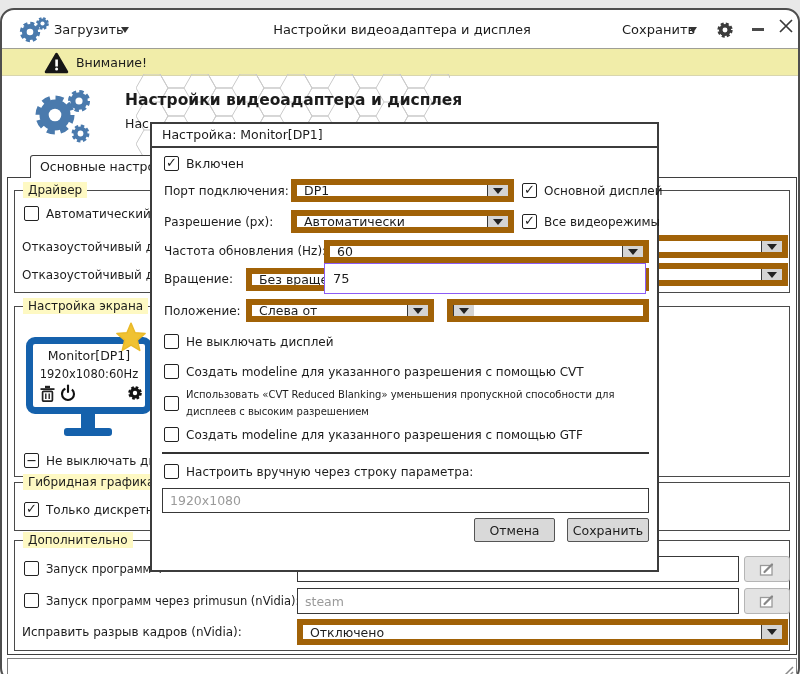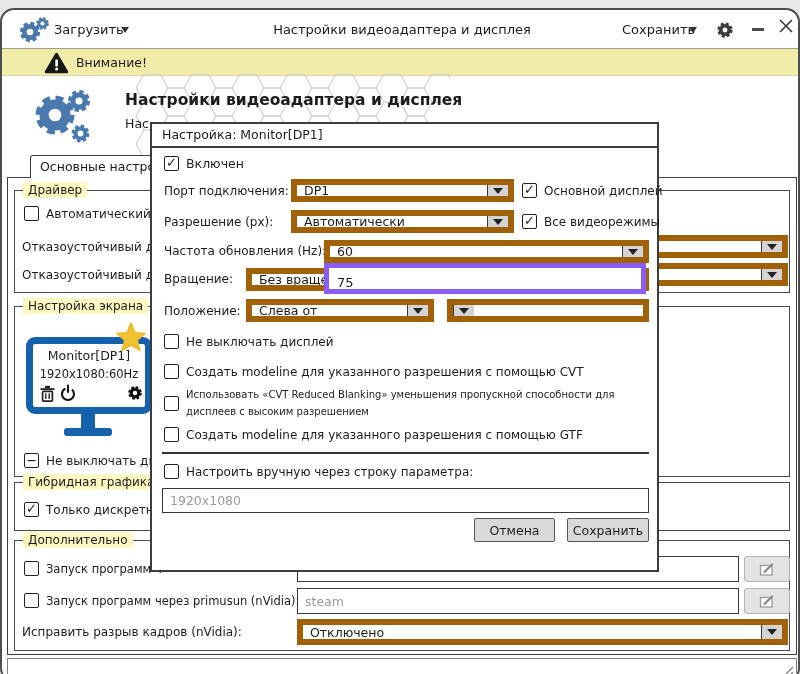--- a/index.html
+++ b/index.html
@@ -21,21 +21,21 @@
   .legend { position:absolute; top:-9px; left:8px; background:#fef9c3; padding:0 5px; font-size:12px; line-height:16px; white-space:nowrap; }
   
   .tinput { position:absolute; border:1px solid #383838; background:#fff; font-size:12.5px; padding:0 7px; font-family:inherit; color:#1c1c1c; outline:none; }
   .tinput::placeholder { color:#9a9a9a; }
   .gbtn { position:absolute; background:#d9d9d9; border:1.5px solid #555; border-radius:2px; font-size:12.5px; display:flex; align-items:center; justify-content:center; cursor:default; }
   .editbtn { position:absolute; width:46px; background:#e3e3e3; border:1px solid #b5b5b5; border-radius:3px; display:flex; align-items:center; justify-content:center; }
   .gear { display:block; }
   
   .dialog { position:absolute; left:148px; top:112px; width:509px; height:450px; background:#fff; border:2px solid #3c3c3c; z-index:10; }
   .dlg-title { position:absolute; left:0; top:0; right:0; height:24px; border-bottom:2px solid #3c3c3c; font-size:12.5px; line-height:22px; padding-left:10px; }
-  .dlist { position:absolute; left:172px; top:139px; width:322px; height:31px; background:#fff; border:5px solid #8b5cf6; z-index:5; }
+  .dlist { position:absolute; left:172px; top:139px; width:322px; height:31px; background:#fff; border:1px solid #8b5cf6; z-index:5; }
   .dlist-item { font-size:13px; line-height:29px; padding-left:8px; }
   .sep { position:absolute; height:1.5px; background:#333; }
   .statusbar { position:absolute; left:5px; top:648px; width:790px; height:23px; border:1px solid #7e7e7e; background:#fff; }
 </style>
 </head>
 <body>
 
 <svg width="0" height="0" style="position:absolute">
   <defs>
     <symbol id="gear" viewBox="0 0 40 40">

